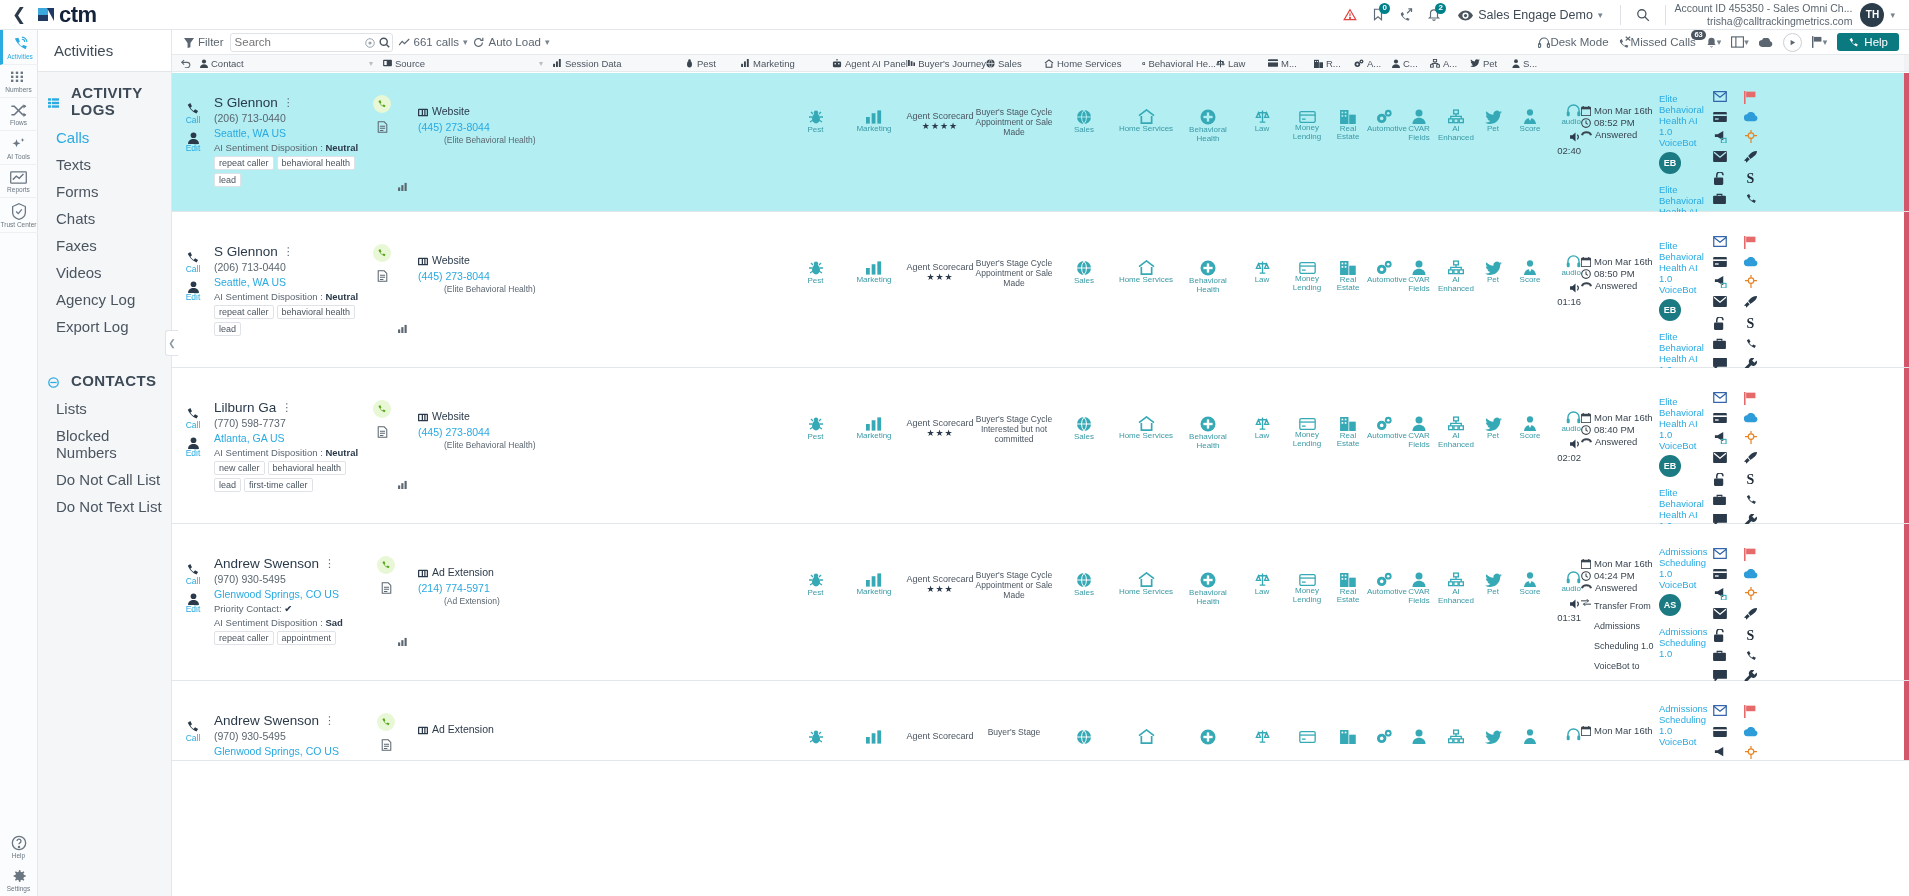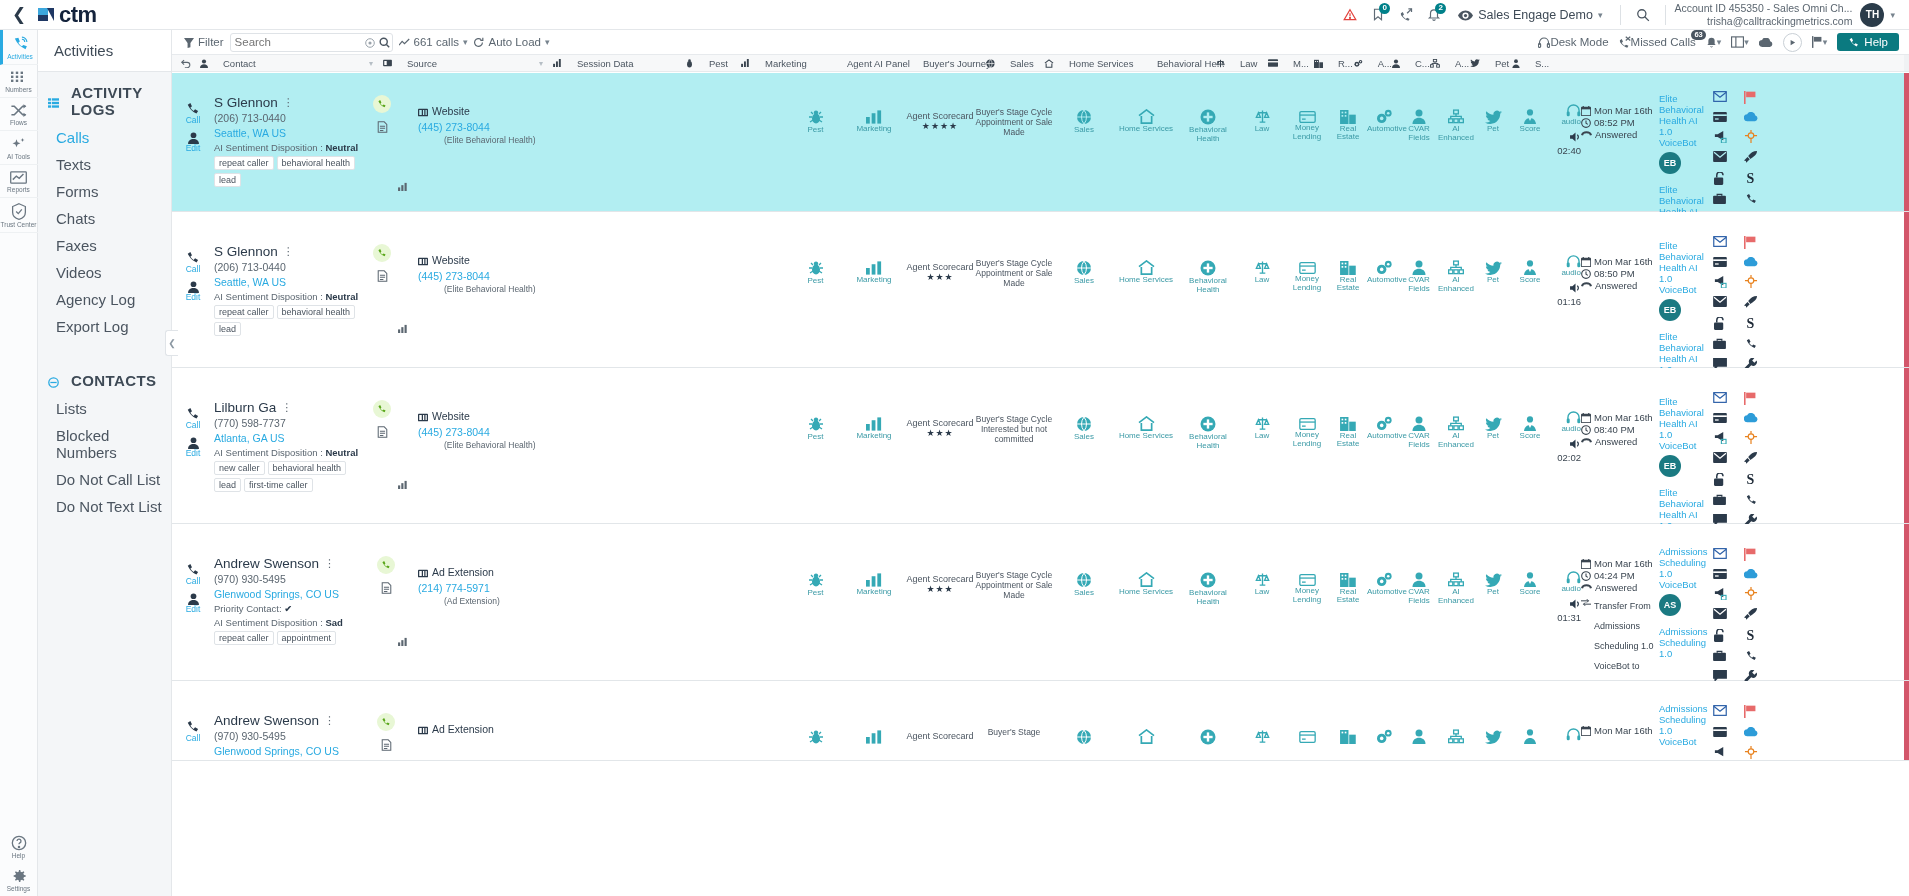--- a/index.html
+++ b/index.html
@@ -133,21 +133,21 @@
     background:#0b7a80; color:#fff; border-radius:3px; padding:3px 11px;
     font-size:11.5px; display:flex; align-items:center; gap:5px; cursor:pointer; font-weight:500;
   }
 
   
   .colhead {
     height: 17px; background: #f7f8f9; border-bottom: 1px solid #e7eaed;
     display: flex; align-items: center; font-size: 9.5px; color: #4b5560;
     white-space: nowrap; overflow: hidden; position: relative;
   }
-  .ch { display:flex; align-items:center; gap:15px; cursor:pointer; flex:none; }
+  .ch { display:flex; align-items:center; gap:3px; cursor:pointer; flex:none; }
   .ch .sortmark { color:#b6bec5; font-size:8px; }
 
   
   .rows { position:absolute; top:43px; left:0; right:0; bottom:0; overflow:hidden; }
   .row { position:relative; border-bottom: 1px solid #e2e6e9; display:flex; }
   .row.sel { background: #b2eef2; }
   .row.plain { background: #fff; }
 
   .c-actions { width: 42px; flex:none; padding-top: 28px; text-align:center; }
   .act { color:#2b3a4a; margin-bottom:1px; }

